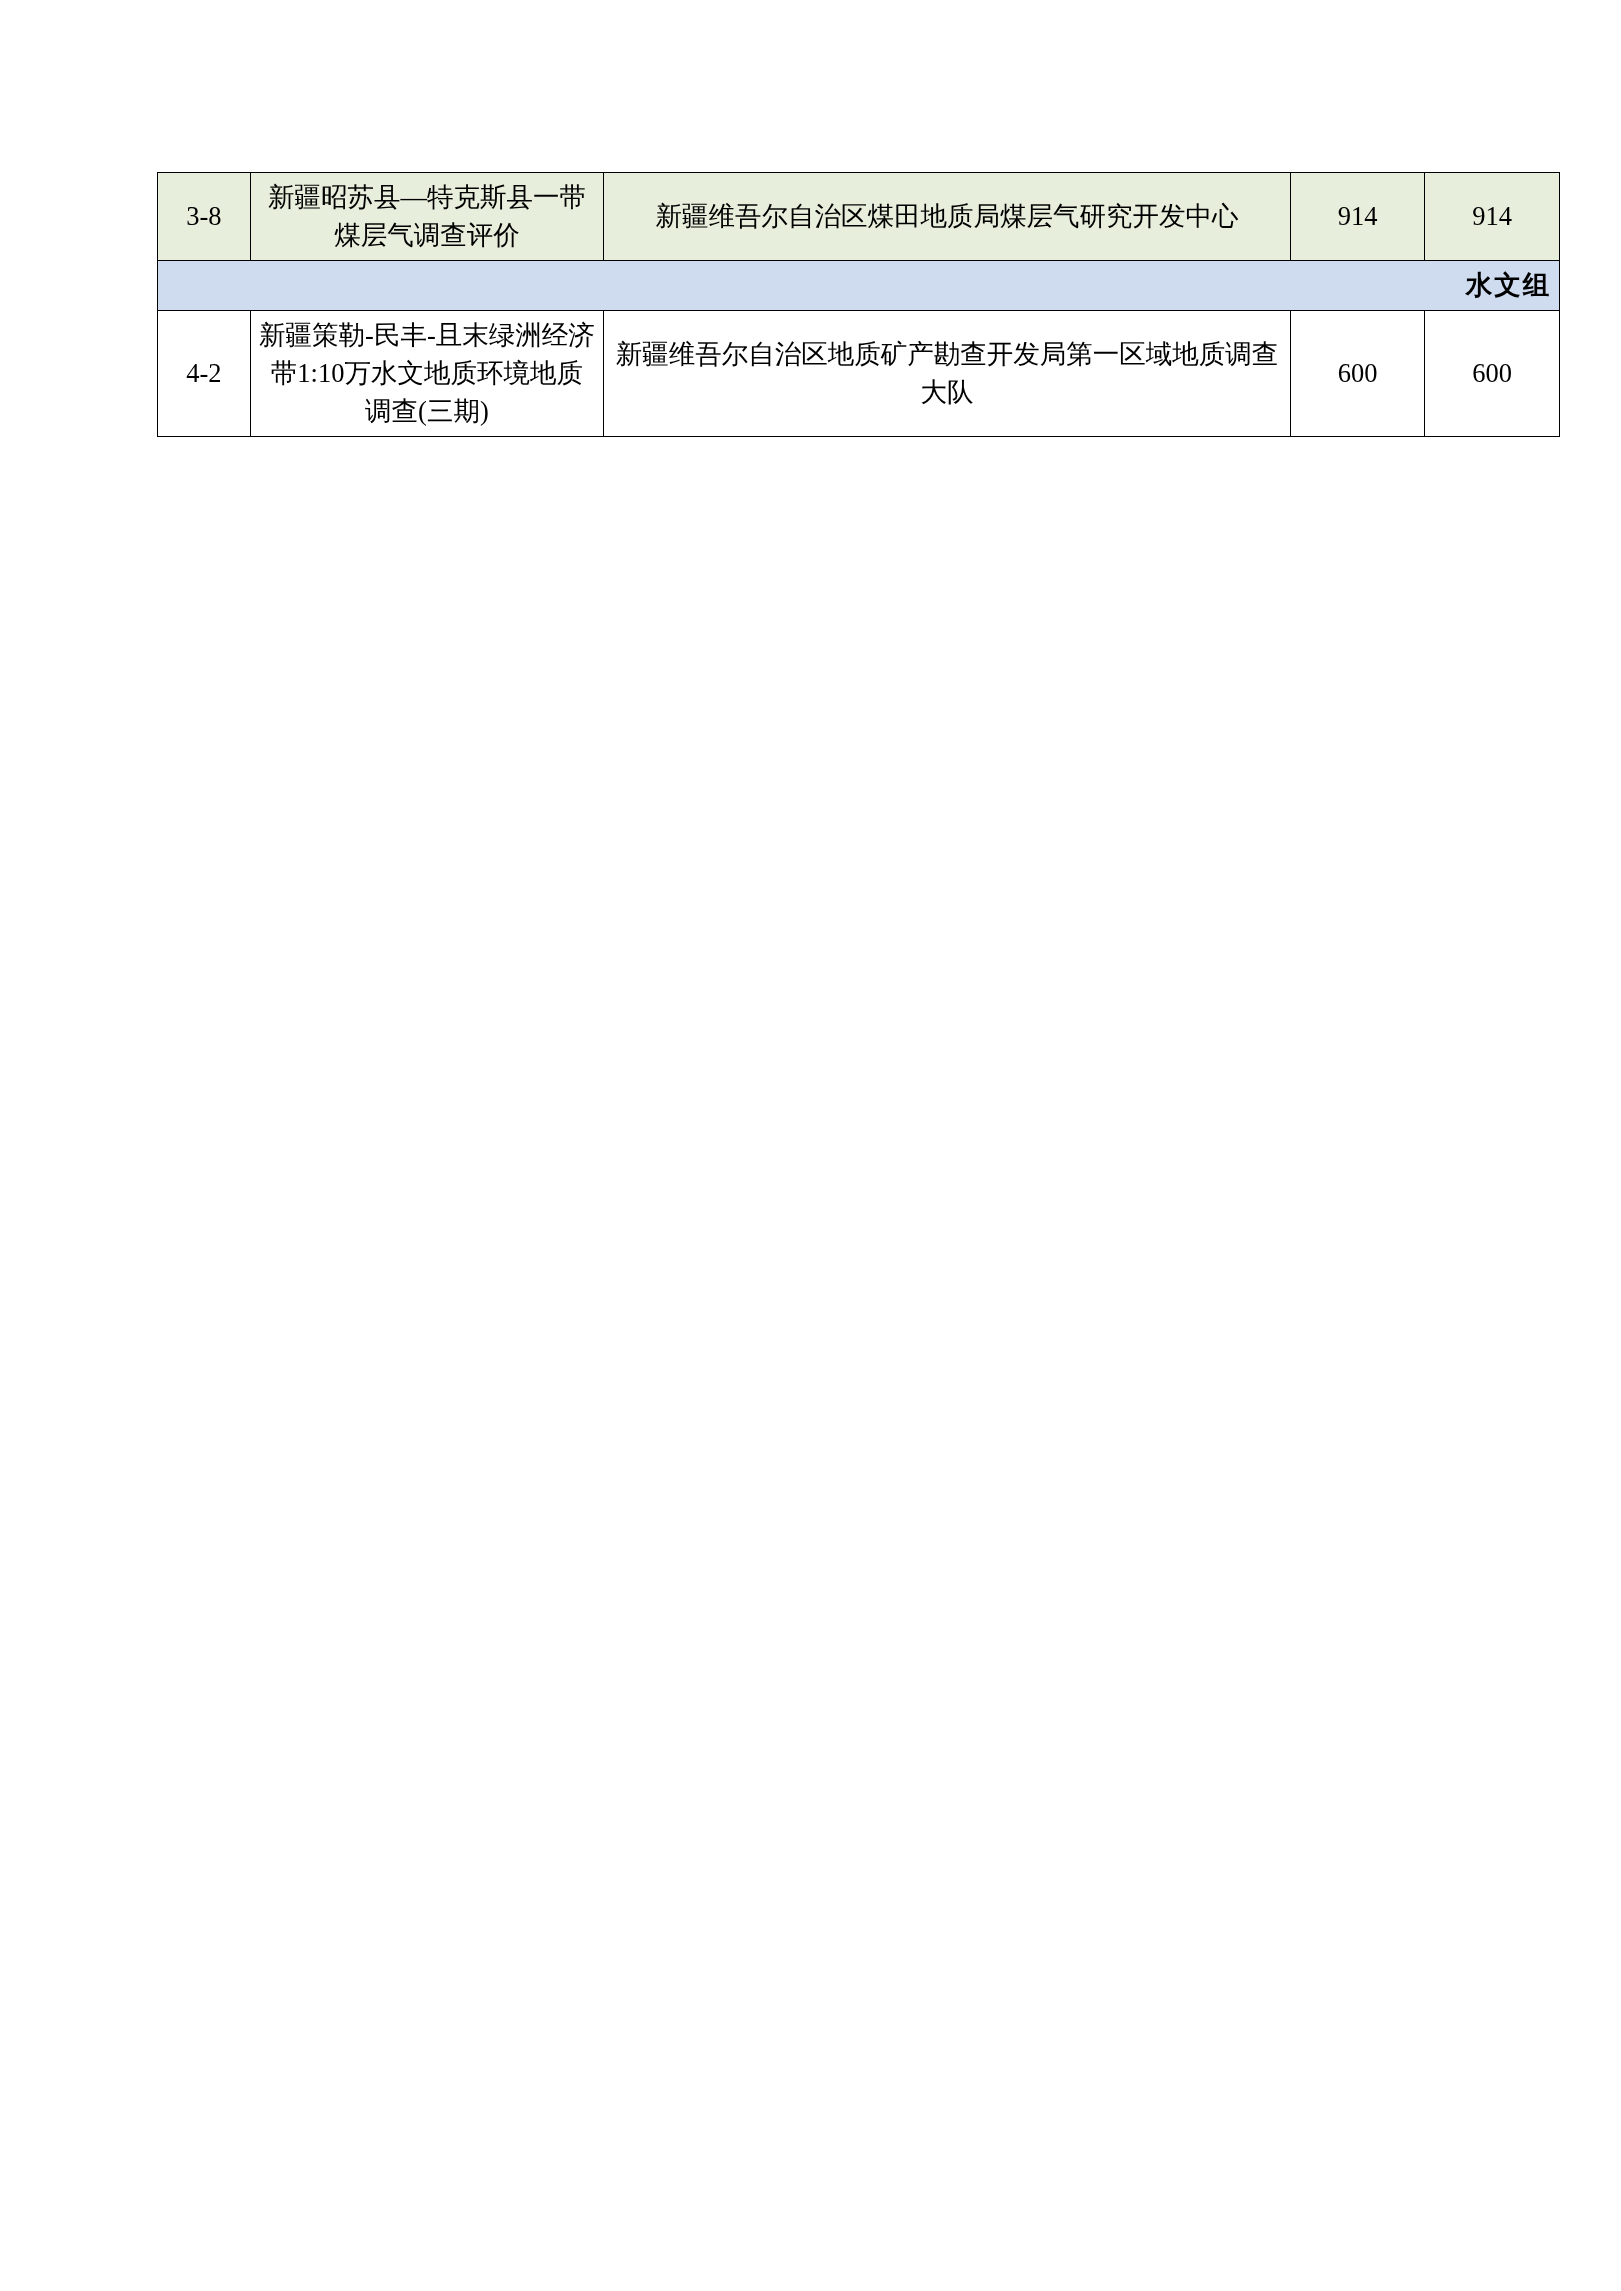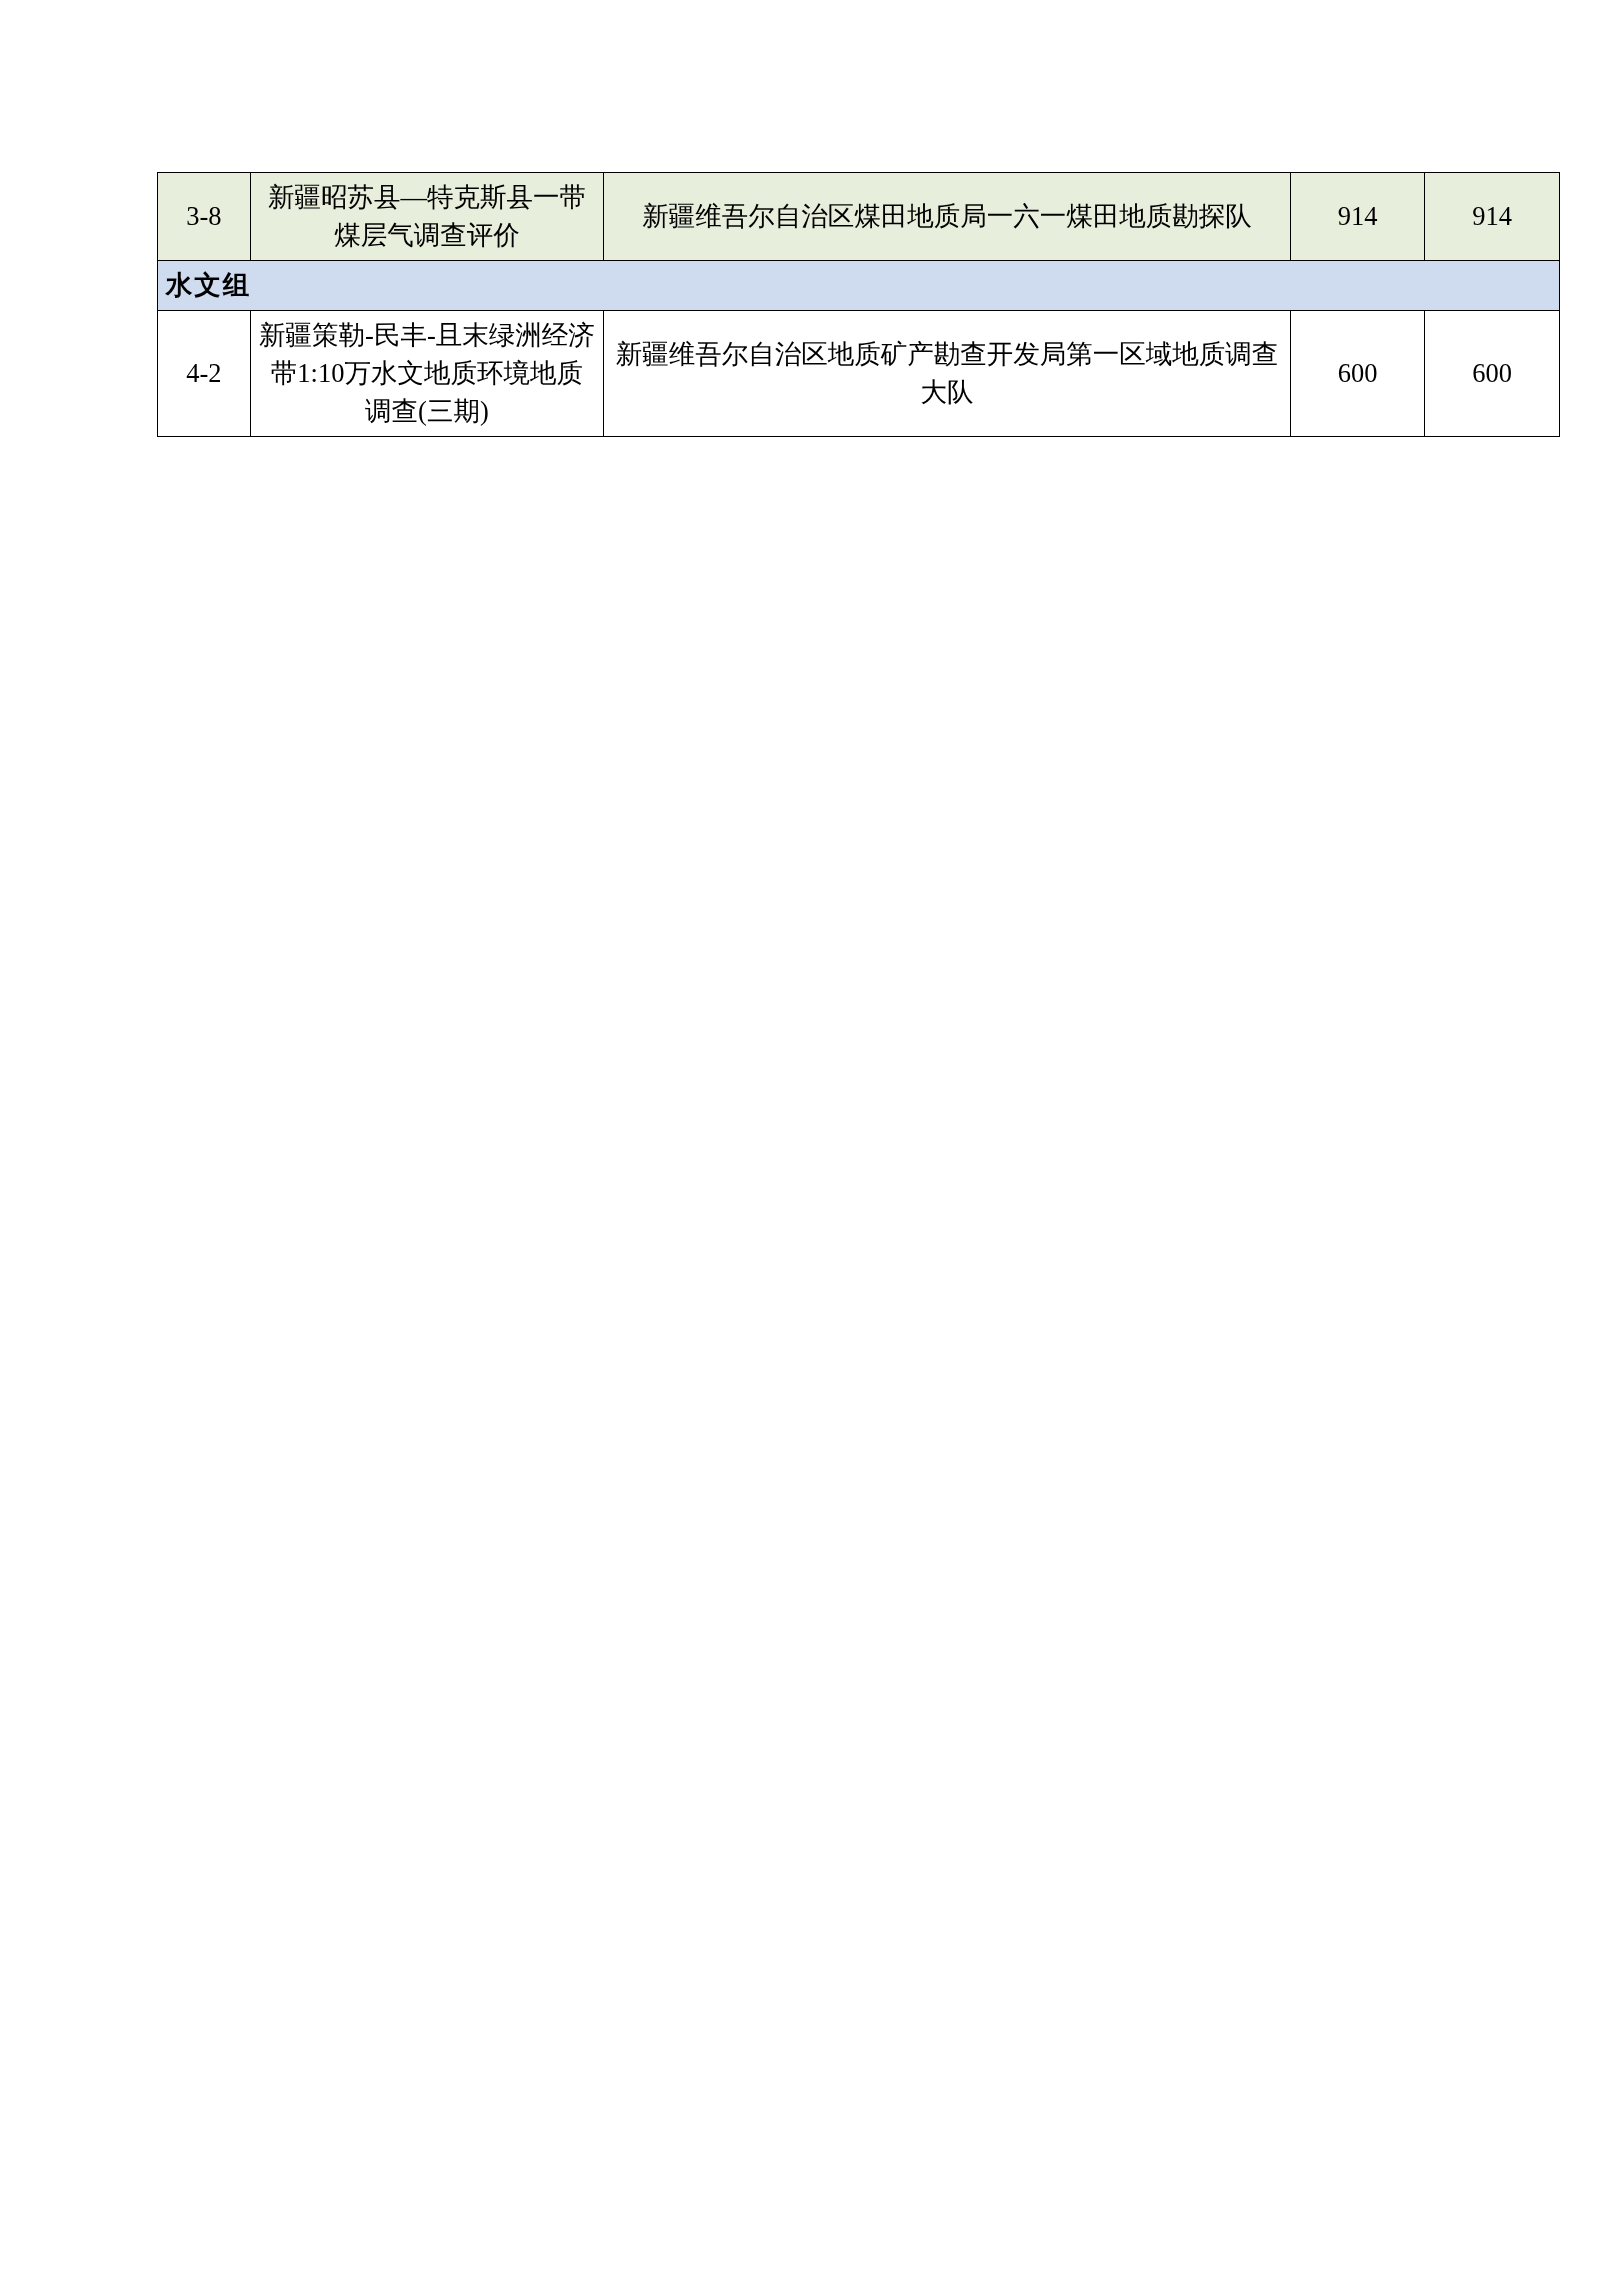--- a/index.html
+++ b/index.html
@@ -37,21 +37,21 @@
   .col-name  { width: 337px; text-align: center; }
   .col-unit  { width: 670px; text-align: center; }
   .col-a     { width: 118px; text-align: center; }
   .col-b     { width: 118px; text-align: center; }
 
   tr.shaded td { background: #e8eedc; }
   tr.plain td  { background: #ffffff; }
 
   td.group-header {
     background: #cfdbef;
-    text-align: left;
+    text-align: right;
     font-weight: bold;
     font-size: 25.5px;
     letter-spacing: 2px;
     padding: 9.8px 7.8px;
     font-family: "Liberation Sans", "DejaVu Sans", sans-serif;
   }
   .cell-text { display: block; }
   .nowrap-num { white-space: nowrap; }
 </style>
 </head>
@@ -62,21 +62,21 @@
     <tbody>
 
       <tr class="shaded">
         <td class="col-no">
           <span class="cell-text nowrap-num">3-8</span>
         </td>
         <td class="col-name">
           <span class="cell-text">新疆昭苏县—特克斯县一带煤层气调查评价</span>
         </td>
         <td class="col-unit">
-          <span class="cell-text">新疆维吾尔自治区煤田地质局一六一煤田地质勘探队</span>
+          <span class="cell-text">新疆维吾尔自治区煤田地质局煤层气研究开发中心</span>
         </td>
         <td class="col-a">
           <span class="cell-text nowrap-num">914</span>
         </td>
         <td class="col-b">
           <span class="cell-text nowrap-num">914</span>
         </td>
       </tr>
 
 

